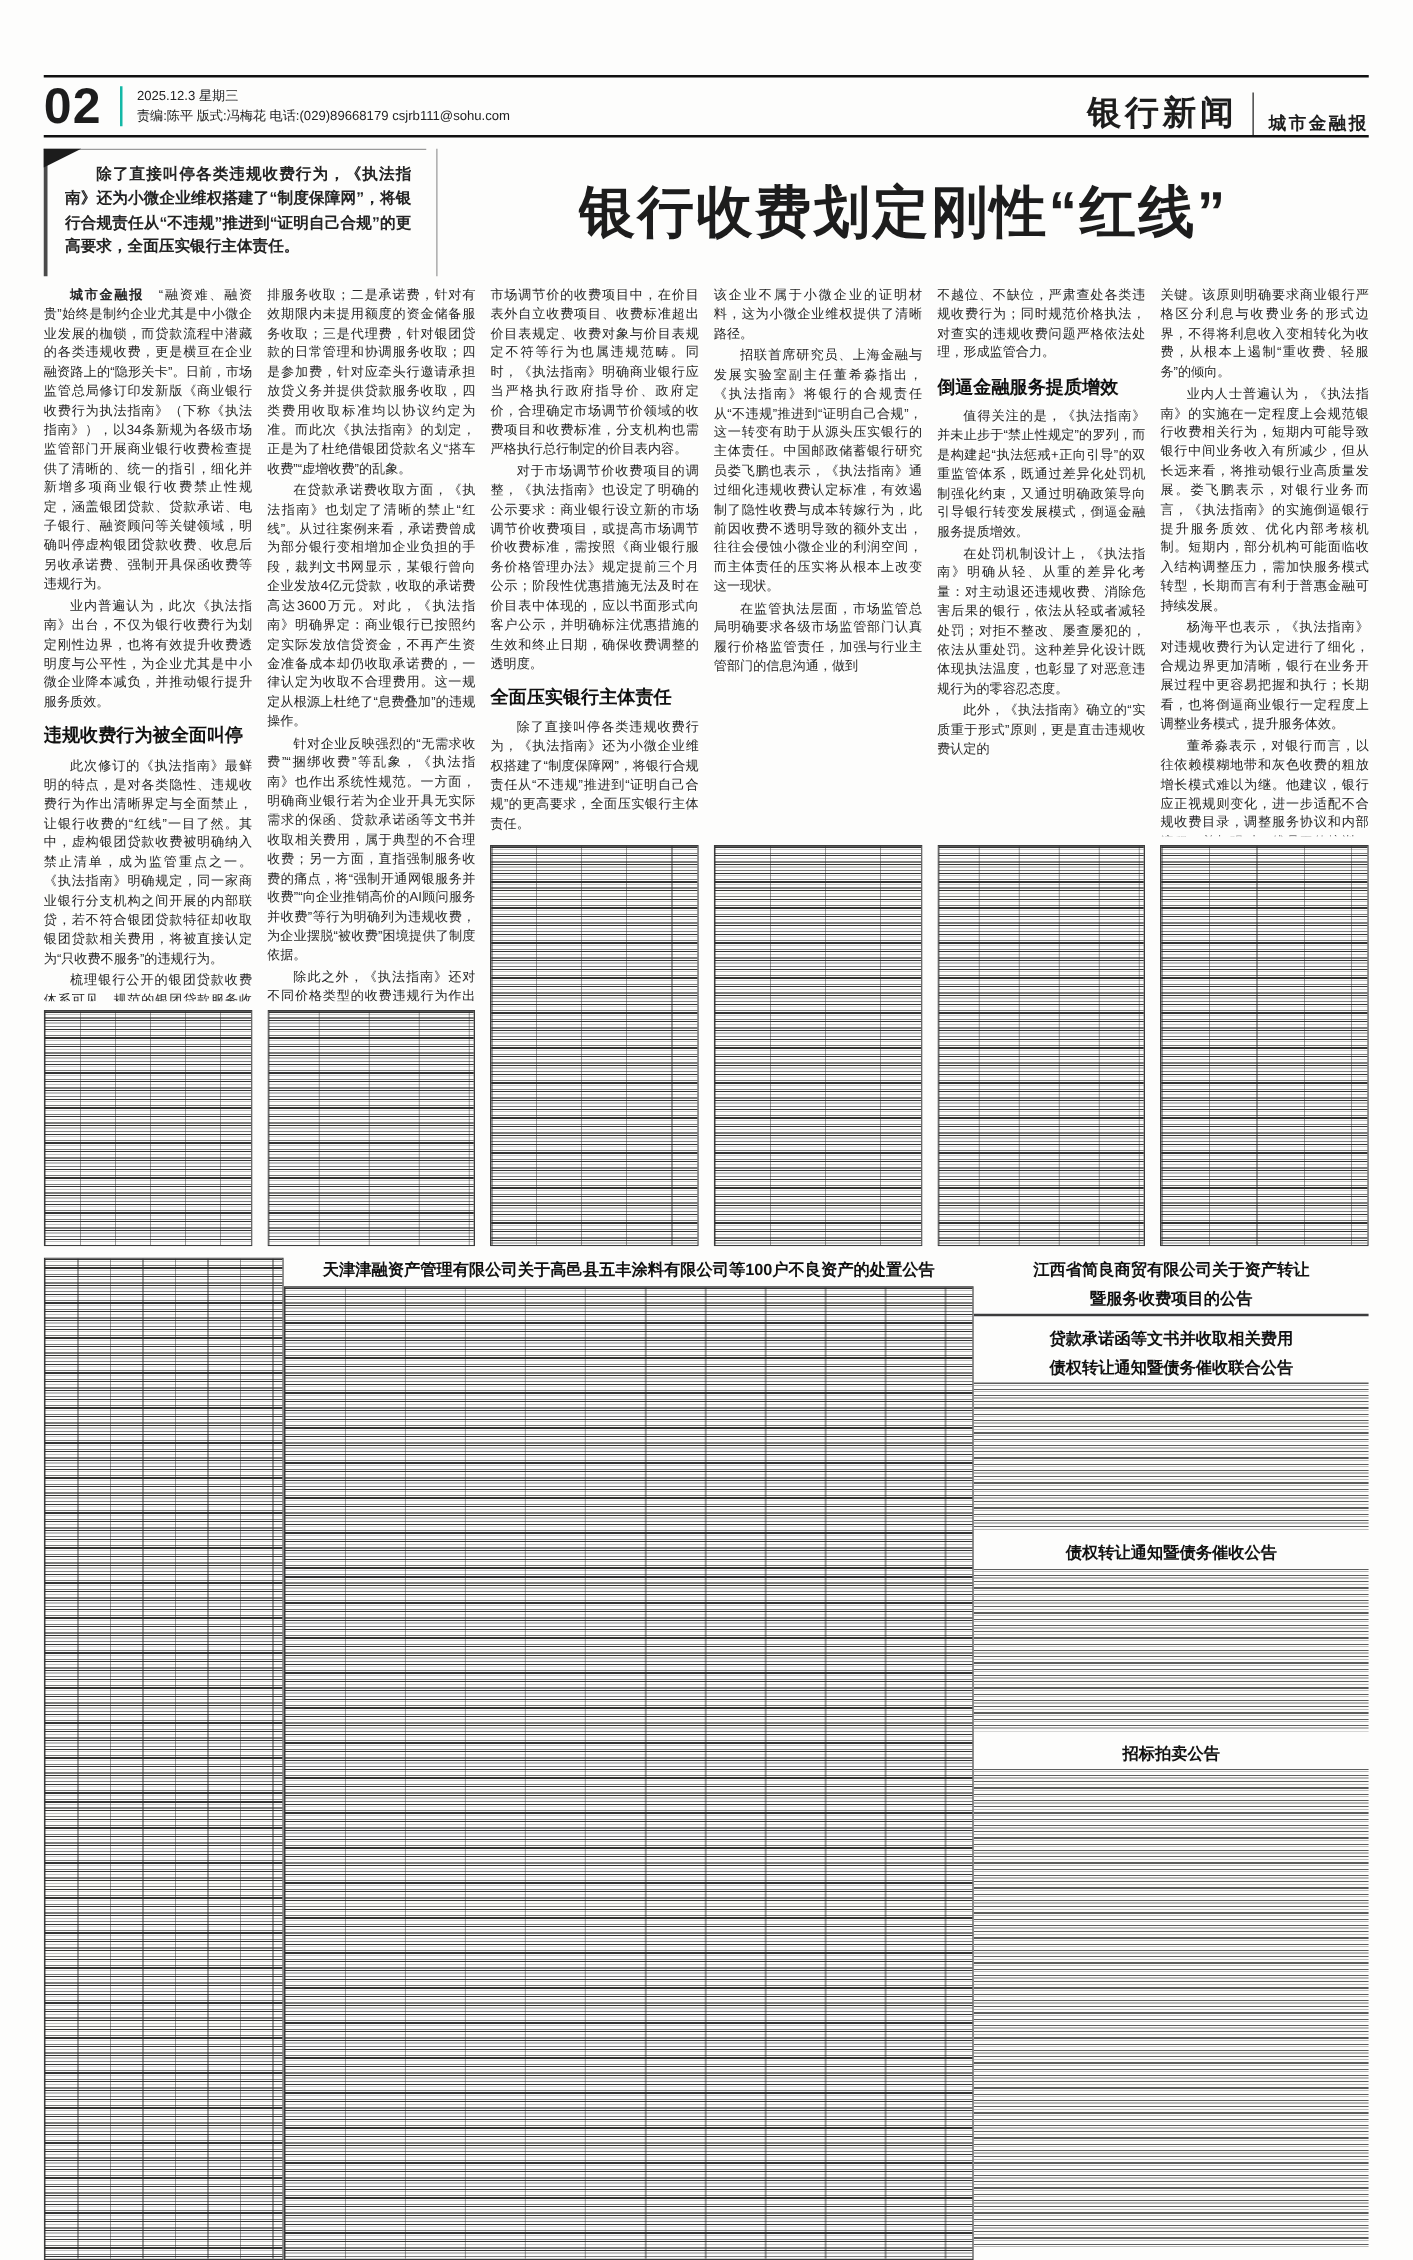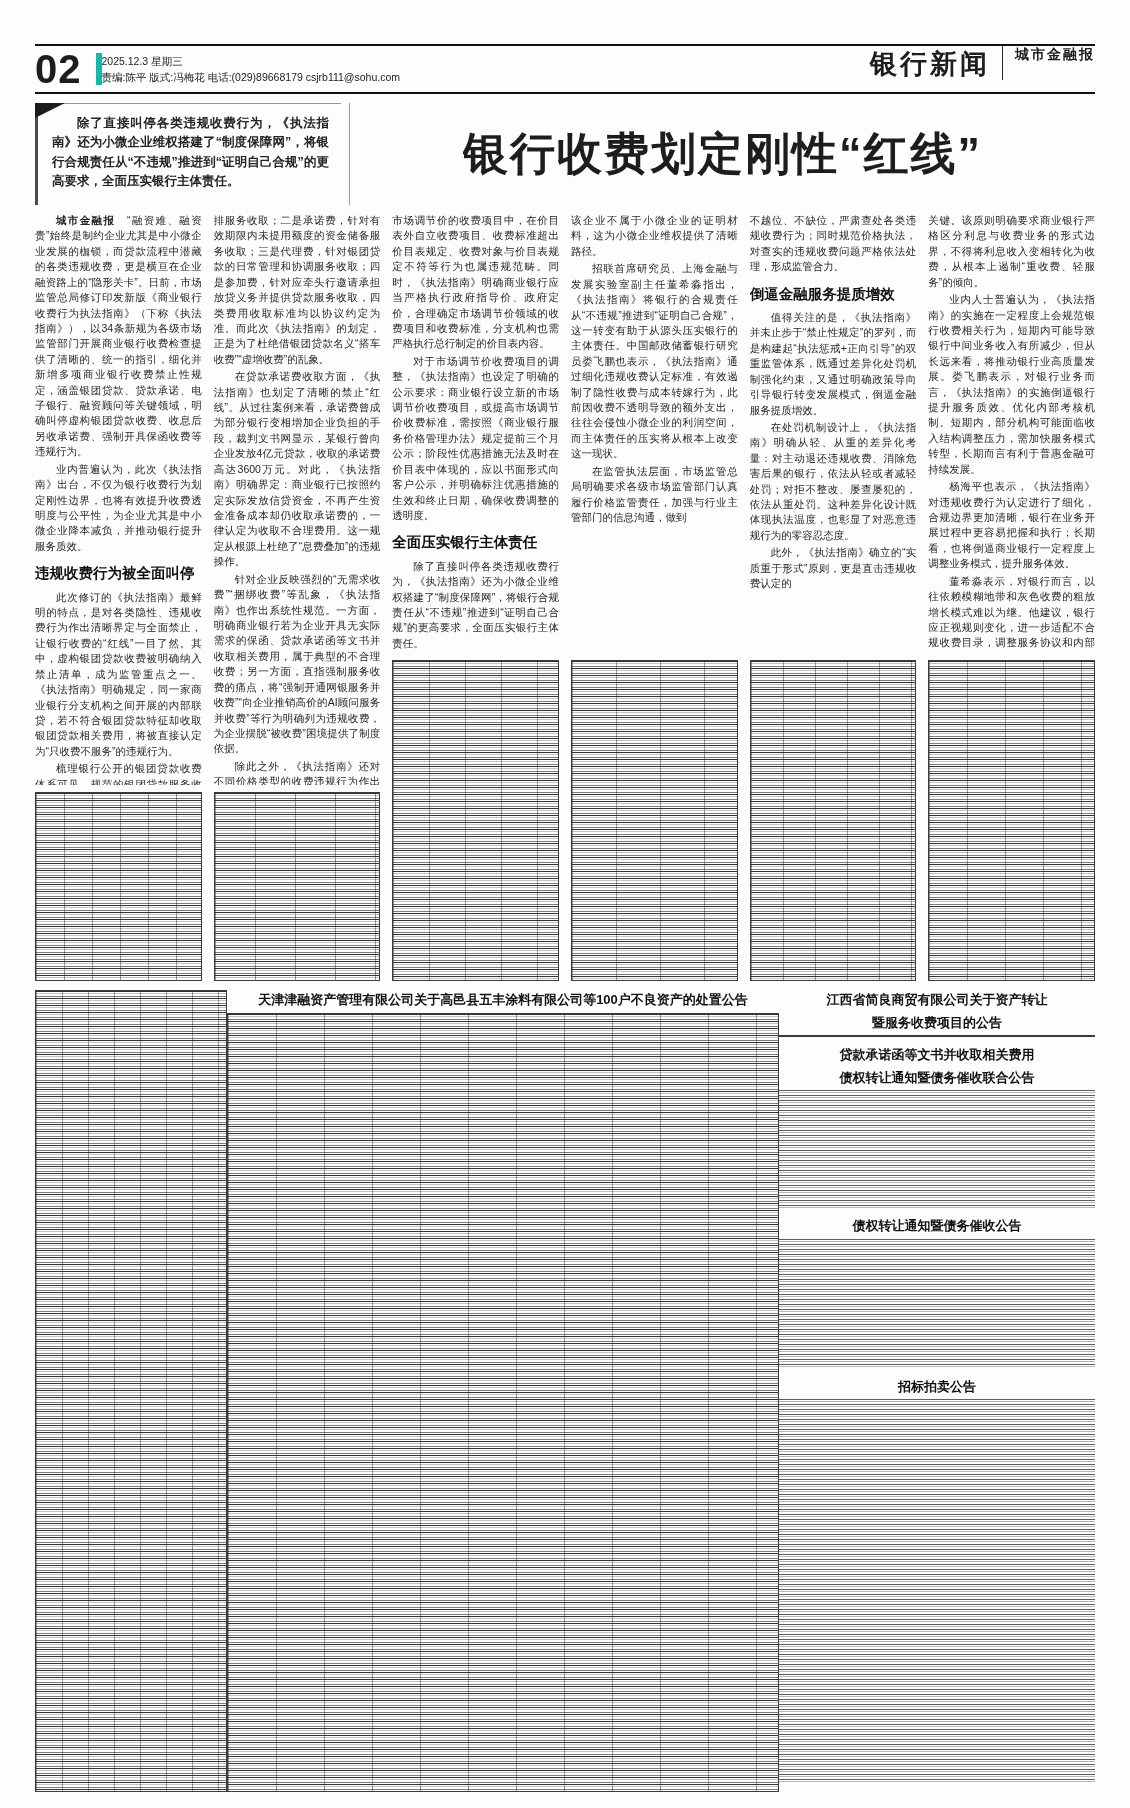--- a/index.html
+++ b/index.html
@@ -1,28 +1,28 @@
 <!DOCTYPE html>
 <html><head>
 <meta charset="utf-8">
 <style>
   html,body{margin:0;padding:0;}
   body{
     width:1130px;height:1808px;background:#fdfdfc;overflow:hidden;
     font-family:"Liberation Sans","DejaVu Sans",sans-serif;color:#1d1d1d;
   }
-  .page{width:1060px;margin:0 auto;padding-top:44px;}
+  .page{width:1060px;margin:16px auto;padding-top:44px;}
 
   
   .masthead{border-top:2px solid #111;border-bottom:2px solid #111;
     display:flex;align-items:stretch;justify-content:space-between;height:46px;}
   .mh-left{display:flex;align-items:center;gap:14px;}
   .page-num{font-size:40px;font-weight:800;line-height:1;letter-spacing:1px;}
-  .mh-info{border-left:6px solid #14b8a6;padding-left:0;font-size:10.5px;line-height:1.55;color:#222;}
-  .mh-right{display:flex;align-items:flex-start;gap:12px;}
+  .mh-info{border-left:2px solid #14b8a6;padding-left:12px;font-size:10.5px;line-height:1.55;color:#222;}
+  .mh-right{display:flex;align-items:flex-end;gap:12px;}
   .section-title{font-size:27px;font-weight:800;letter-spacing:3px;}
   .mh-div{width:1px;background:#222;height:34px;}
   .paper-name{font-size:14px;font-weight:700;letter-spacing:2px;}
 
   
   .top-row{display:flex;margin-top:9px;height:102px;}
   .lead-box{position:relative;width:306px;flex:0 0 306px;border-left:3px solid #4a4a4a;
     border-top:1px solid #9a9a9a;padding:10px 12px 6px 14px;box-sizing:border-box;}
   .lead-box::before{content:"";position:absolute;top:-1px;left:-3px;width:0;height:0;
     border-top:15px solid #1c1c1c;border-right:30px solid transparent;}

